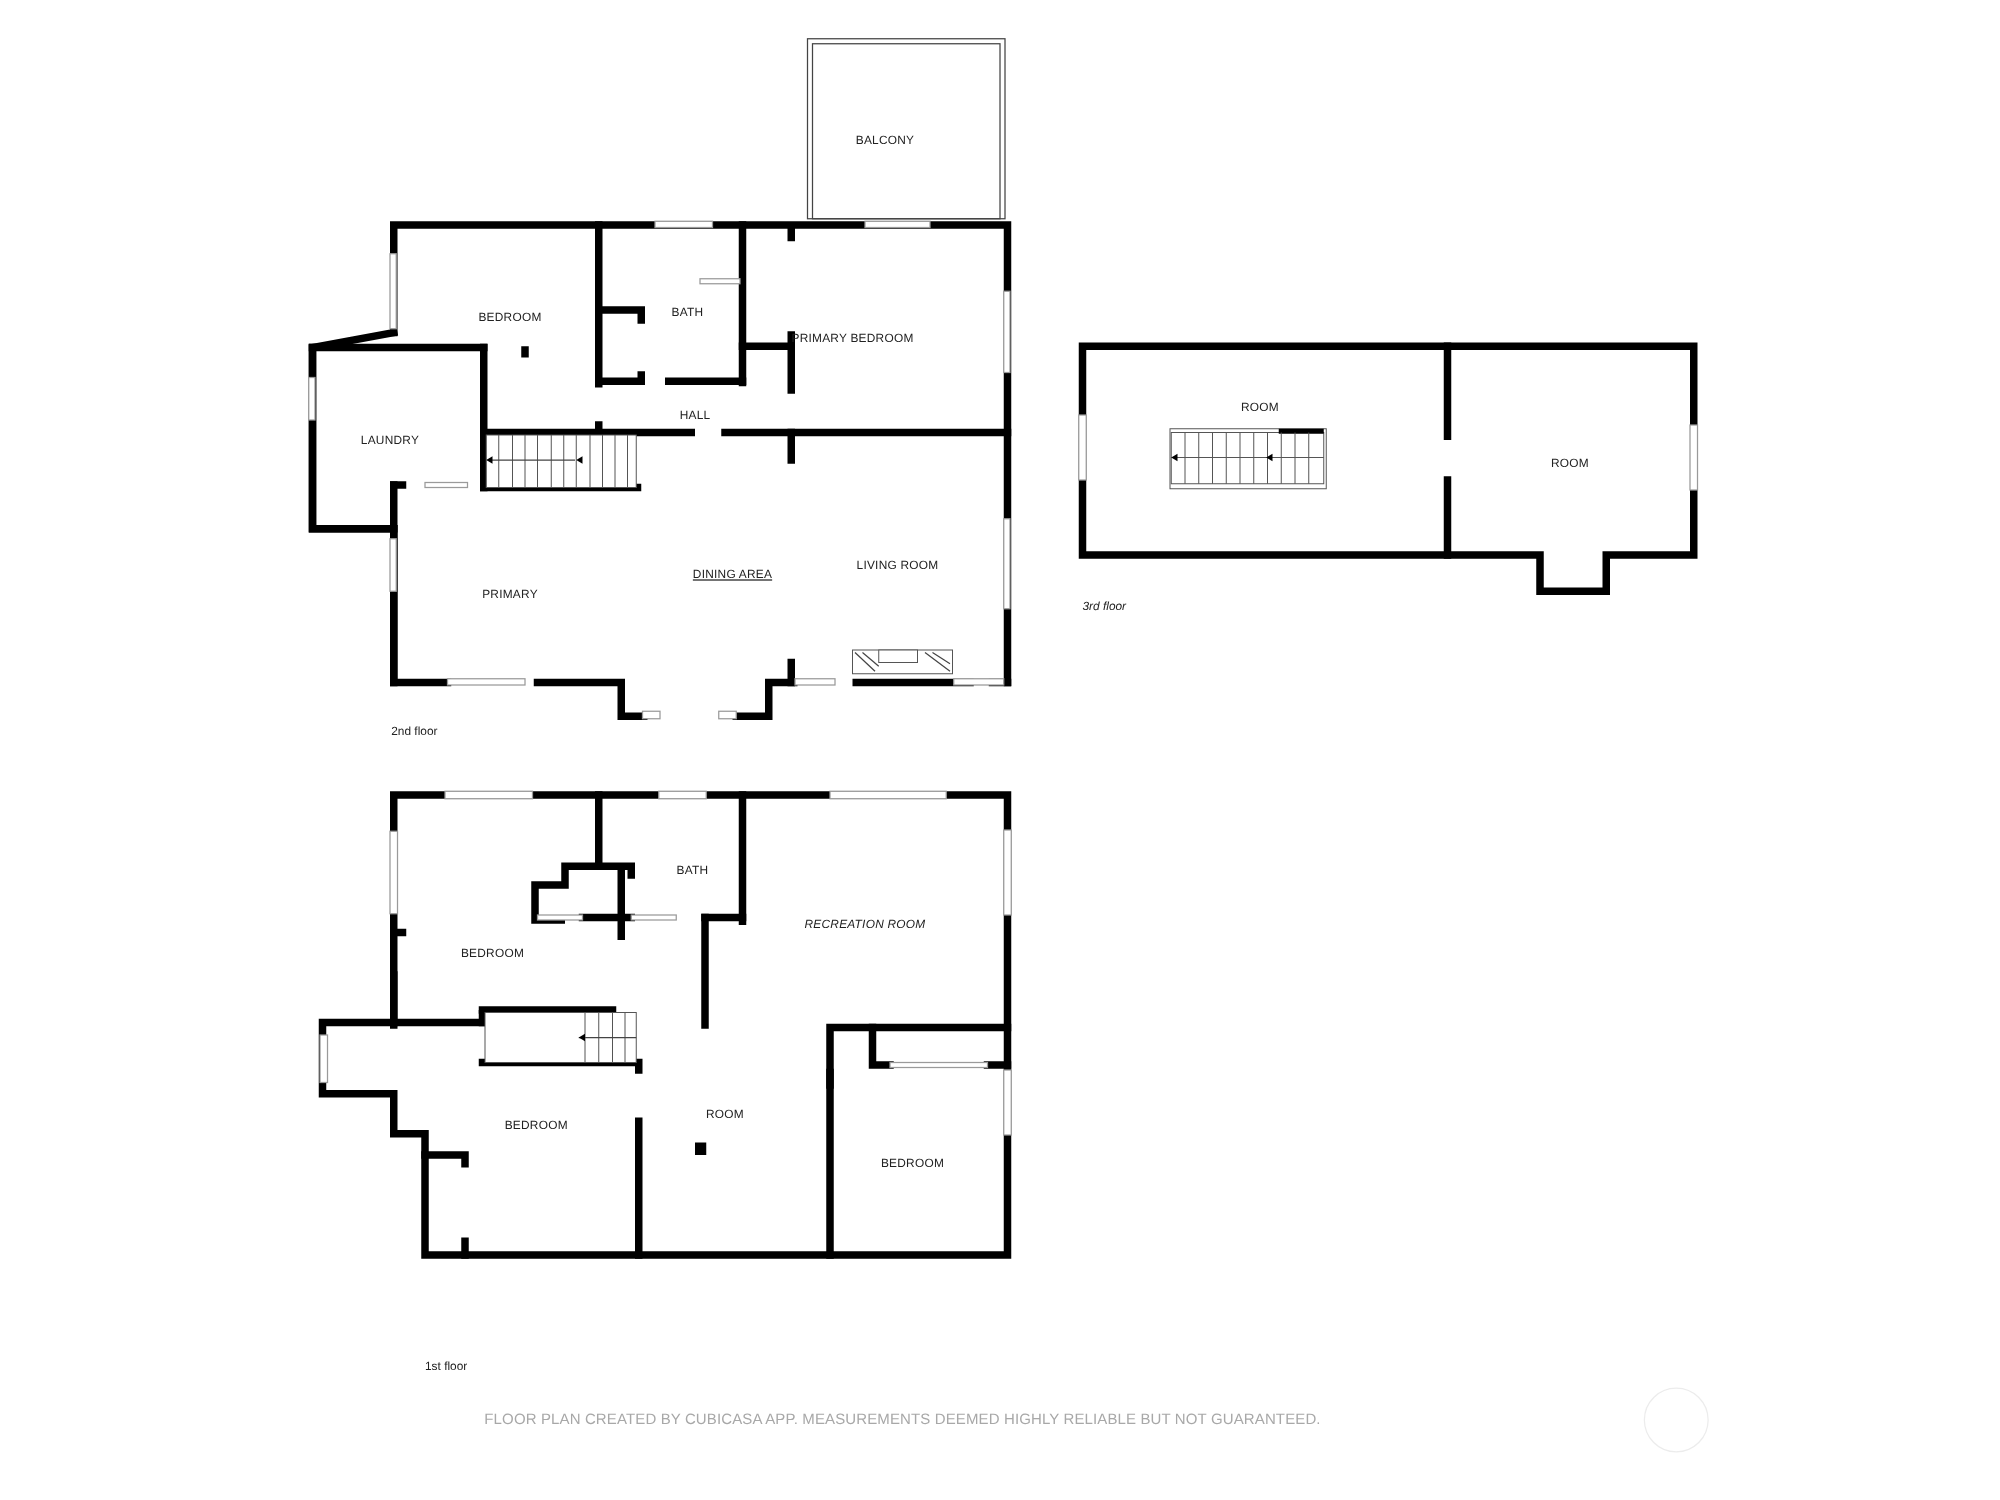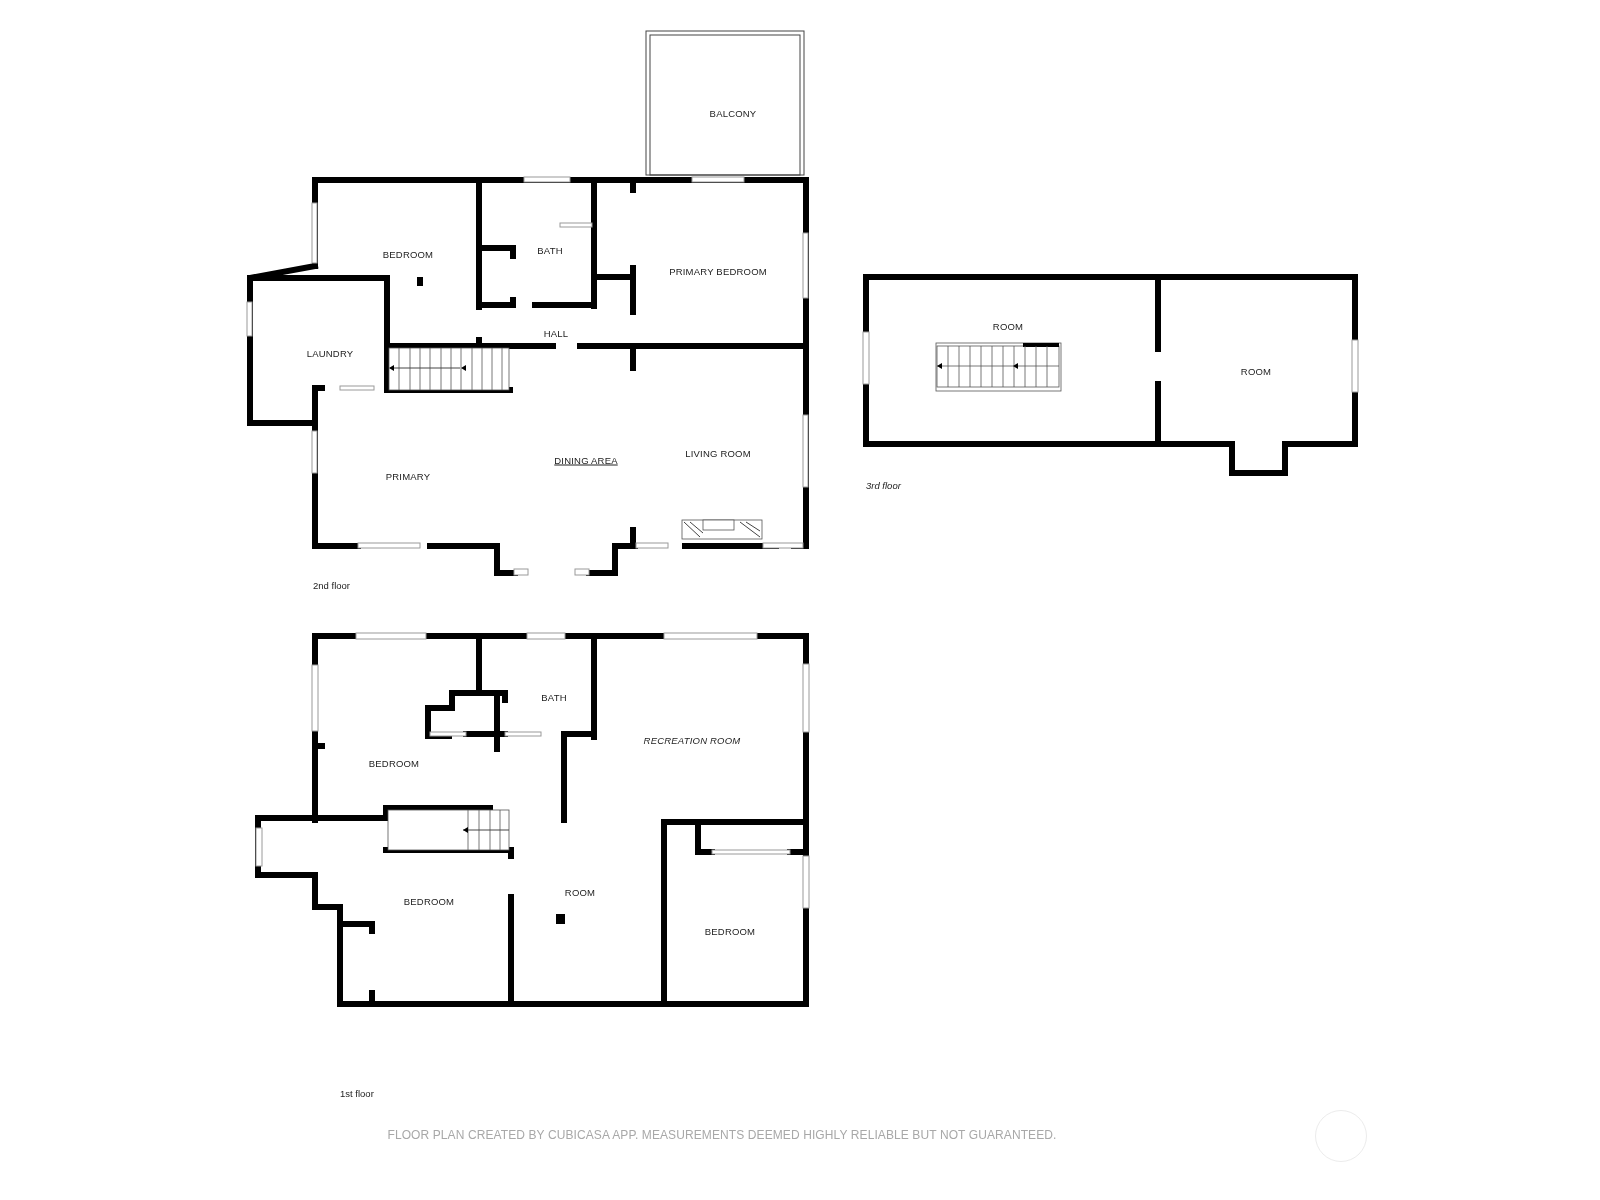--- a/index.html
+++ b/index.html
@@ -171,25 +171,25 @@
       <line x1="490" y1="810" x2="490" y2="850" class="stair"></line>
       <line x1="500" y1="810" x2="500" y2="850" class="stair"></line>
       <line x1="463" y1="830" x2="509" y2="830" class="rail"></line>
       <polygon points="463,830 468,827 468,833" fill="#000"></polygon>
     </g>
 
     <rect x="556" y="914" width="9" height="10" fill="#000"></rect>
   </g>
 </svg>
 
-<div class="label" style="left:708px; top:113px;margin-left:25px;">BALCONY</div>
+<div class="label" style="left:708px; top:113px;">BALCONY</div>
 <div class="label" style="left:408px; top:254px;">BEDROOM</div>
 <div class="label" style="left:550px; top:250px;">BATH</div>
-<div class="label" style="left:718px; top:271px;">PRIMARY BEDROOM</div>
-<div class="label" style="left:330px; top:353px;">LAUNDRY</div>
+<div class="label" style="left:682px; top:271px;">PRIMARY BEDROOM</div>
+<div class="label" style="left:312px; top:353px;">LAUNDRY</div>
 <div class="label" style="left:556px; top:333px;text-align:center;">HALL</div>
 <div class="label" style="left:408px; top:476px;">PRIMARY</div>
 <div class="label" style="left:586px; top:460px;text-decoration:underline;">DINING AREA</div>
 <div class="label" style="left:718px; top:453px;">LIVING ROOM</div>
 <div class="floor-label" style="left:313px; top:580px;">2nd floor</div>
 
 <div class="label" style="left:1008px; top:326px;">ROOM</div>
 <div class="label" style="left:1256px; top:371px;">ROOM</div>
 <div class="floor-label" style="left:866px; top:480px;font-style:italic;">3rd floor</div>
 

